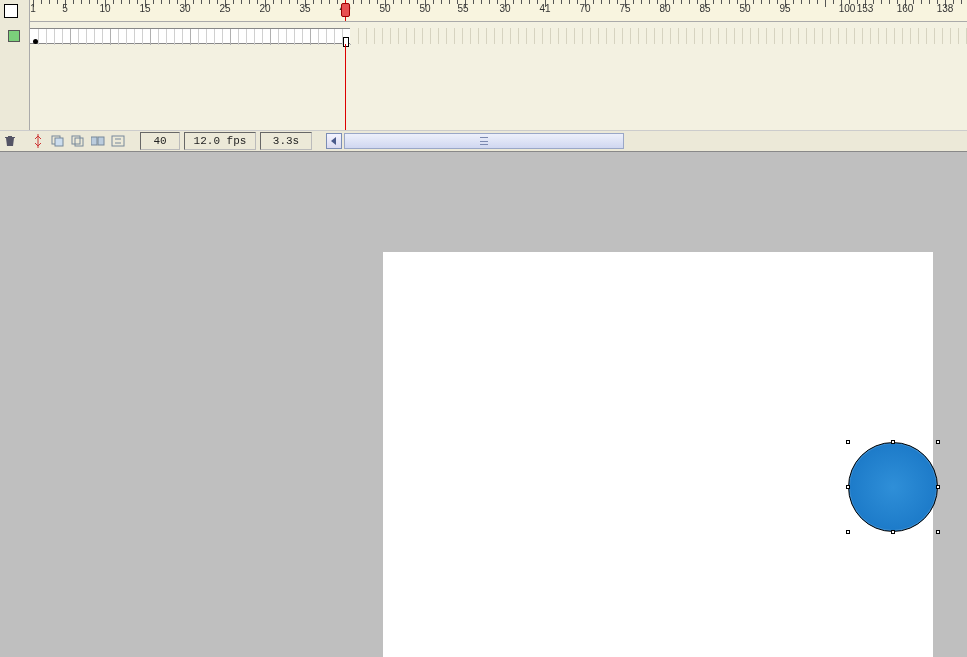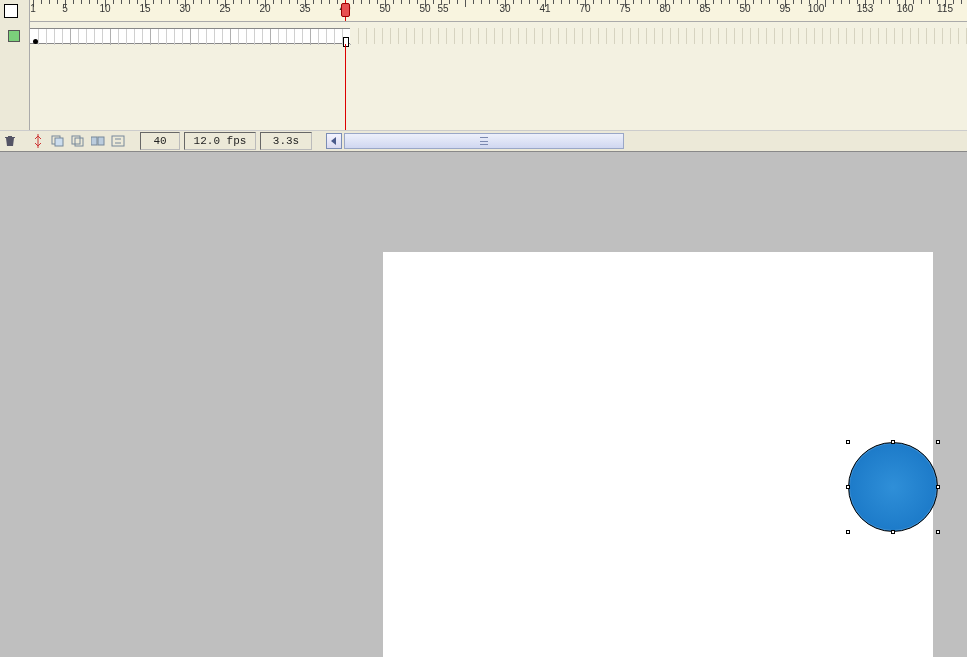--- a/index.html
+++ b/index.html
@@ -383,33 +383,33 @@
         <div class="tick-label" style="left: 35px;">5</div>
         <div class="tick-label" style="left: 75px;">10</div>
         <div class="tick-label" style="left: 115px;">15</div>
         <div class="tick-label" style="left: 155px;">30</div>
         <div class="tick-label" style="left: 195px;">25</div>
         <div class="tick-label" style="left: 235px;">20</div>
         <div class="tick-label" style="left: 275px;">35</div>
         <div class="tick-label" style="left: 315px;">40</div>
         <div class="tick-label" style="left: 355px;">50</div>
         <div class="tick-label" style="left: 395px;">50</div>
-        <div class="tick-label" style="left: 413px; text-align: center;">55</div>
+        <div class="tick-label" style="left: 433px; text-align: center;">55</div>
         <div class="tick-label" style="left: 475px;">30</div>
         <div class="tick-label" style="left: 515px;">41</div>
         <div class="tick-label" style="left: 555px;">70</div>
         <div class="tick-label" style="left: 595px;">75</div>
         <div class="tick-label" style="left: 635px;">80</div>
         <div class="tick-label" style="left: 675px;">85</div>
         <div class="tick-label" style="left: 715px;">50</div>
         <div class="tick-label" style="left: 755px;">95</div>
-        <div class="tick-label" style="left: 786px;">100</div>
+        <div class="tick-label" style="left: 817px;">100</div>
         <div class="tick-label" style="left: 835px;">153</div>
         <div class="tick-label" style="left: 875px;">160</div>
-        <div class="tick-label" style="left: 915px;">115</div>
+        <div class="tick-label" style="left: 915px;">138</div>
       </div>
     <div class="playhead ruler-pin" id="playhead-ruler" style="left: 315px;">
       <div class="playhead-head"></div>
     </div>
   </div>
 
   <div class="track-area">
     <div class="frame-row" id="frame-row">
         <div class="fcell" style="left: 8px;"></div>
         <div class="fcell" style="left: 16px;"></div>

